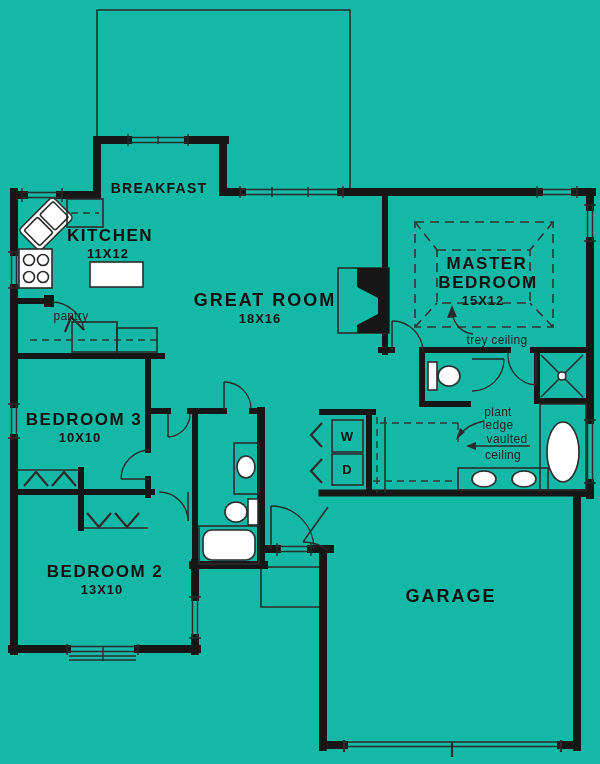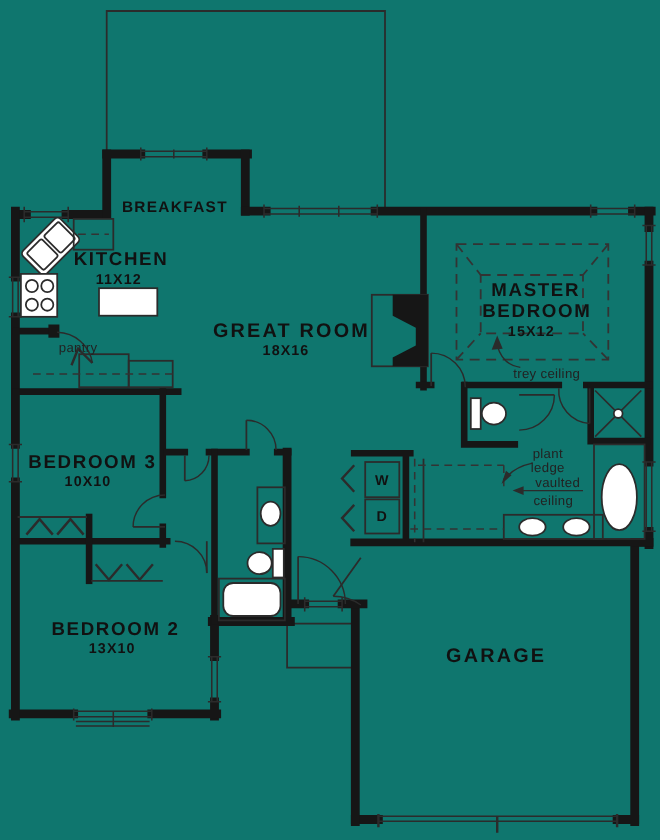--- a/index.html
+++ b/index.html
@@ -1,16 +1,16 @@
 <!DOCTYPE html>
 <html><head>
 <meta charset="utf-8">
 <style>
   html,body{margin:0;padding:0;background:#ffffff;}
-  #stage{position:relative;width:600px;height:764px;background:#0f766e;overflow:hidden;}
+  #stage{position:relative;width:600px;height:764px;background:#14b8a6;overflow:hidden;}
   svg{display:block;}
   .wall-ext{stroke:#161616;stroke-width:8;fill:none;stroke-linecap:square;}
   .wall-int{stroke:#161616;stroke-width:6;fill:none;stroke-linecap:square;}
   .wall-int7{stroke:#161616;stroke-width:7;fill:none;stroke-linecap:square;}
   .thin{stroke:#2b2b2b;stroke-width:1.6;fill:none;}
   .thin2{stroke:#2b2b2b;stroke-width:2.2;fill:none;}
   .win{stroke:#2b2b2b;stroke-width:1.4;fill:none;}
   .dash{stroke:#333;stroke-width:1.6;fill:none;stroke-dasharray:9 6;}
   .dash-sm{stroke:#333;stroke-width:1.4;fill:none;stroke-dasharray:7 5;}
   .fixture{stroke:#2b2b2b;stroke-width:1.6;fill:#ffffff;}

